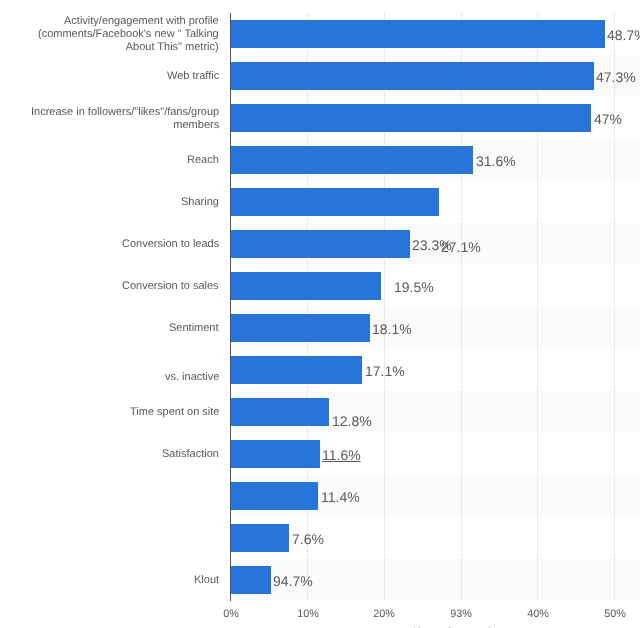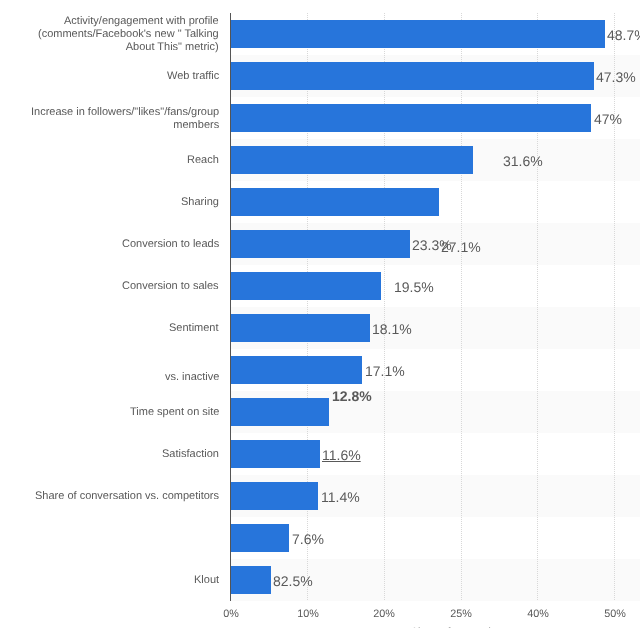--- a/index.html
+++ b/index.html
@@ -67,21 +67,21 @@
   <div class="bar" style="top: 61.8px; width: 362.79px;"></div>
   <div class="cat" style="top:70.2px"><span>Web traffic</span></div>
   <div class="val" style="top: 72px; left: 596.29px;">47.3%</div>
 
   <div class="bar" style="top: 103.8px; width: 360.49px;"></div>
   <div class="cat" style="top:105.6px"><span>Increase in followers/"likes"/fans/group</span><br><span>members</span></div>
   <div class="val" style="top: 114px; left: 593.99px;">47%</div>
 
   <div class="bar" style="top: 145.8px; width: 242.37px;"></div>
   <div class="cat" style="top:154.2px"><span>Reach</span></div>
-  <div class="val" style="top: 156px; left: 475.87px; margin-left: 27px;">31.6%</div>
+  <div class="val" style="top: 156px; left: 475.87px;">31.6%</div>
 
   <div class="bar" style="top: 187.8px; width: 207.86px;"></div>
   <div class="cat" style="top:196.2px"><span>Sharing</span></div>
   <div class="val" style="top: 198px; left: 441.36px; margin-top: 44px;">27.1%</div>
 
   <div class="bar" style="top: 229.8px; width: 178.71px;"></div>
   <div class="cat" style="top:238.2px"><span>Conversion to leads</span></div>
   <div class="val" style="top: 240px; left: 412.21px;">23.3%</div>
 
   <div class="bar" style="top: 271.8px; width: 149.56px;"></div>
@@ -91,39 +91,38 @@
   <div class="bar" style="top: 313.8px; width: 138.83px;"></div>
   <div class="cat" style="top:322.2px"><span>Sentiment</span></div>
   <div class="val" style="top: 324px; left: 372.33px;">18.1%</div>
 
   <div class="bar" style="top: 355.8px; width: 131.16px;"></div>
   <div class="cat" style="top:357.6px"><br><span>vs. inactive</span></div>
   <div class="val" style="top: 366px; left: 364.66px;">17.1%</div>
 
   <div class="bar" style="top: 397.8px; width: 98.18px;"></div>
   <div class="cat" style="top:406.2px"><span>Time spent on site</span></div>
-  <div class="val" style="top: 391px; left: 331.68px; font-weight: bold;">12.8%</div>
+  <div class="val" style="top: 416px; left: 331.68px;">12.8%</div>
 
   <div class="bar" style="top: 439.8px; width: 88.97px;"></div>
   <div class="cat" style="top:448.2px"><span>Satisfaction</span></div>
   <div class="val" style="top: 450px; left: 322.47px; text-decoration: underline;">11.6%</div>
 
   <div class="bar" style="top: 481.8px; width: 87.44px;"></div>
-  <div class="cat" style="top:490.2px"><span>Share of conversation vs. competitors</span></div>
   <div class="val" style="top: 492px; left: 320.94px;">11.4%</div>
 
   <div class="bar" style="top: 523.8px; width: 58.29px;"></div>
   <div class="val" style="top: 534px; left: 291.79px;">7.6%</div>
 
   <div class="bar" style="top: 565.8px; width: 39.88px;"></div>
   <div class="cat" style="top:574.2px"><span>Klout</span></div>
-  <div class="val" style="top: 576px; left: 273.38px;">82.5%</div>
+  <div class="val" style="top: 576px; left: 273.38px;">94.7%</div>
 
   <div class="tick" style="left:231px">0%</div>
   <div class="tick" style="left:307.7px">10%</div>
   <div class="tick" style="left:384.4px">20%</div>
-  <div class="tick" style="left:461.1px">25%</div>
+  <div class="tick" style="left:461.1px">93%</div>
   <div class="tick" style="left:537.8px">40%</div>
   <div class="tick" style="left:614.5px">50%</div>
 
   <div class="axistitle">Share of respondents</div>
 
 </div>
 
 </body></html>

